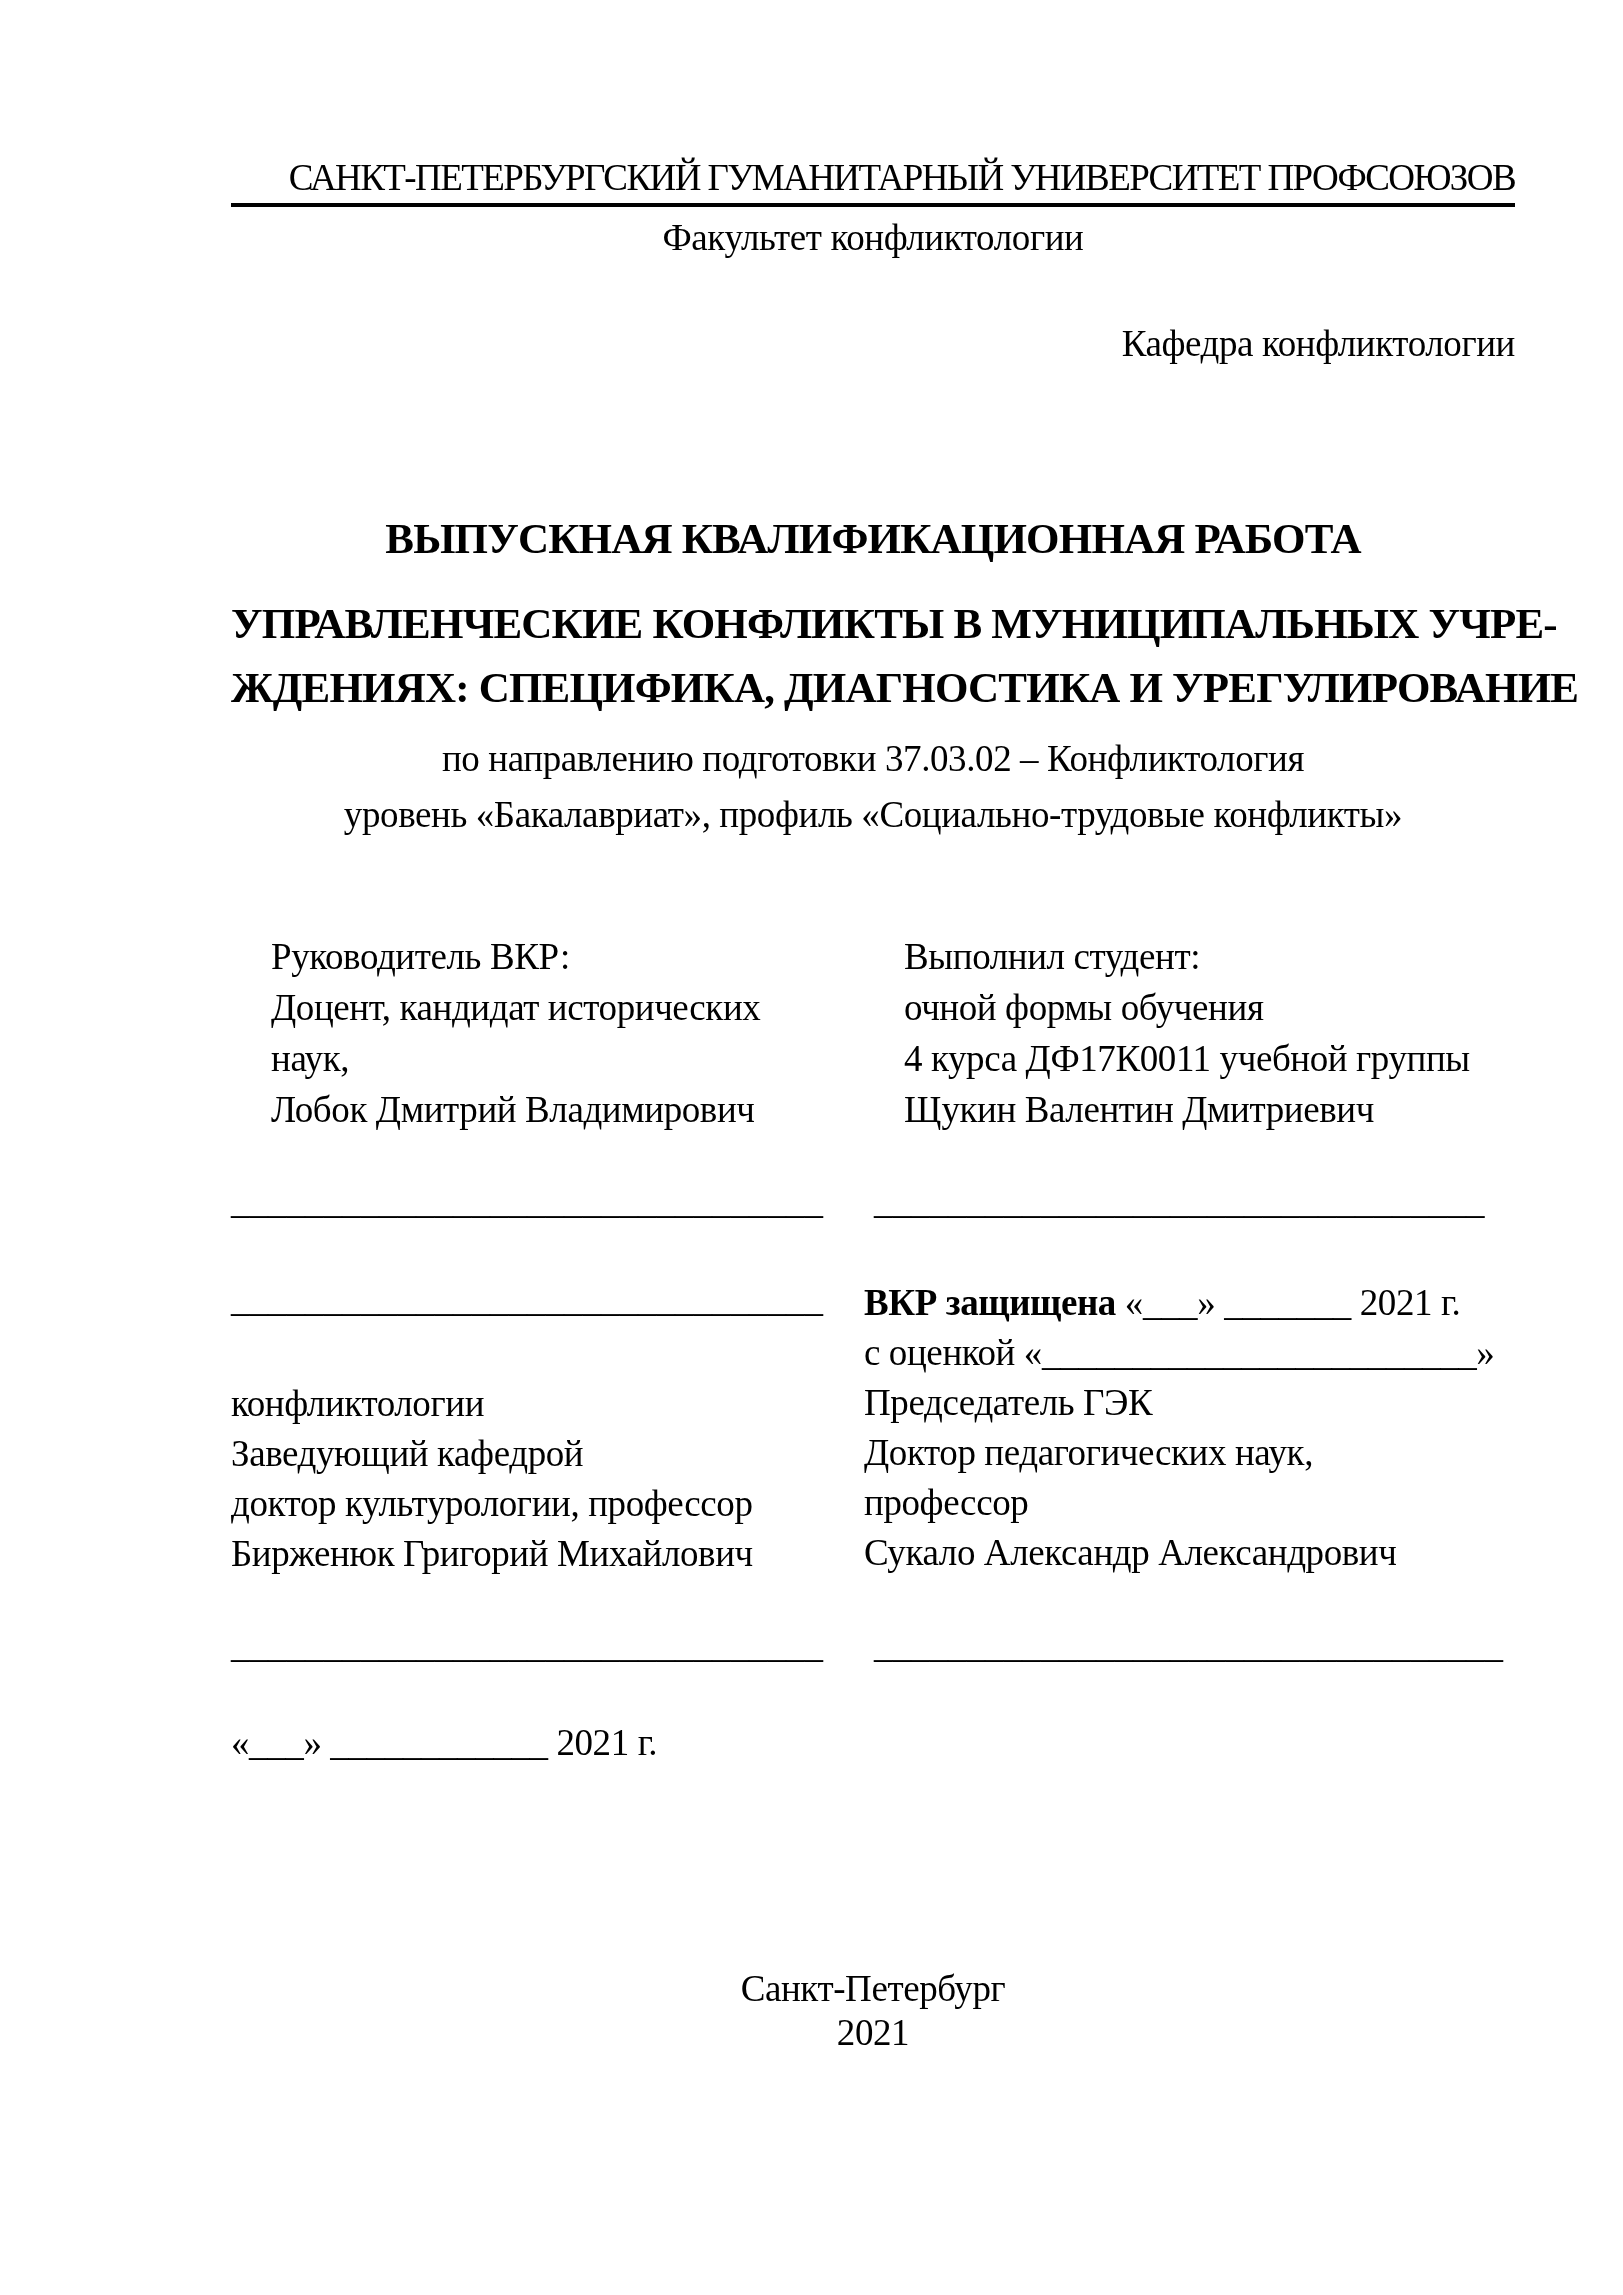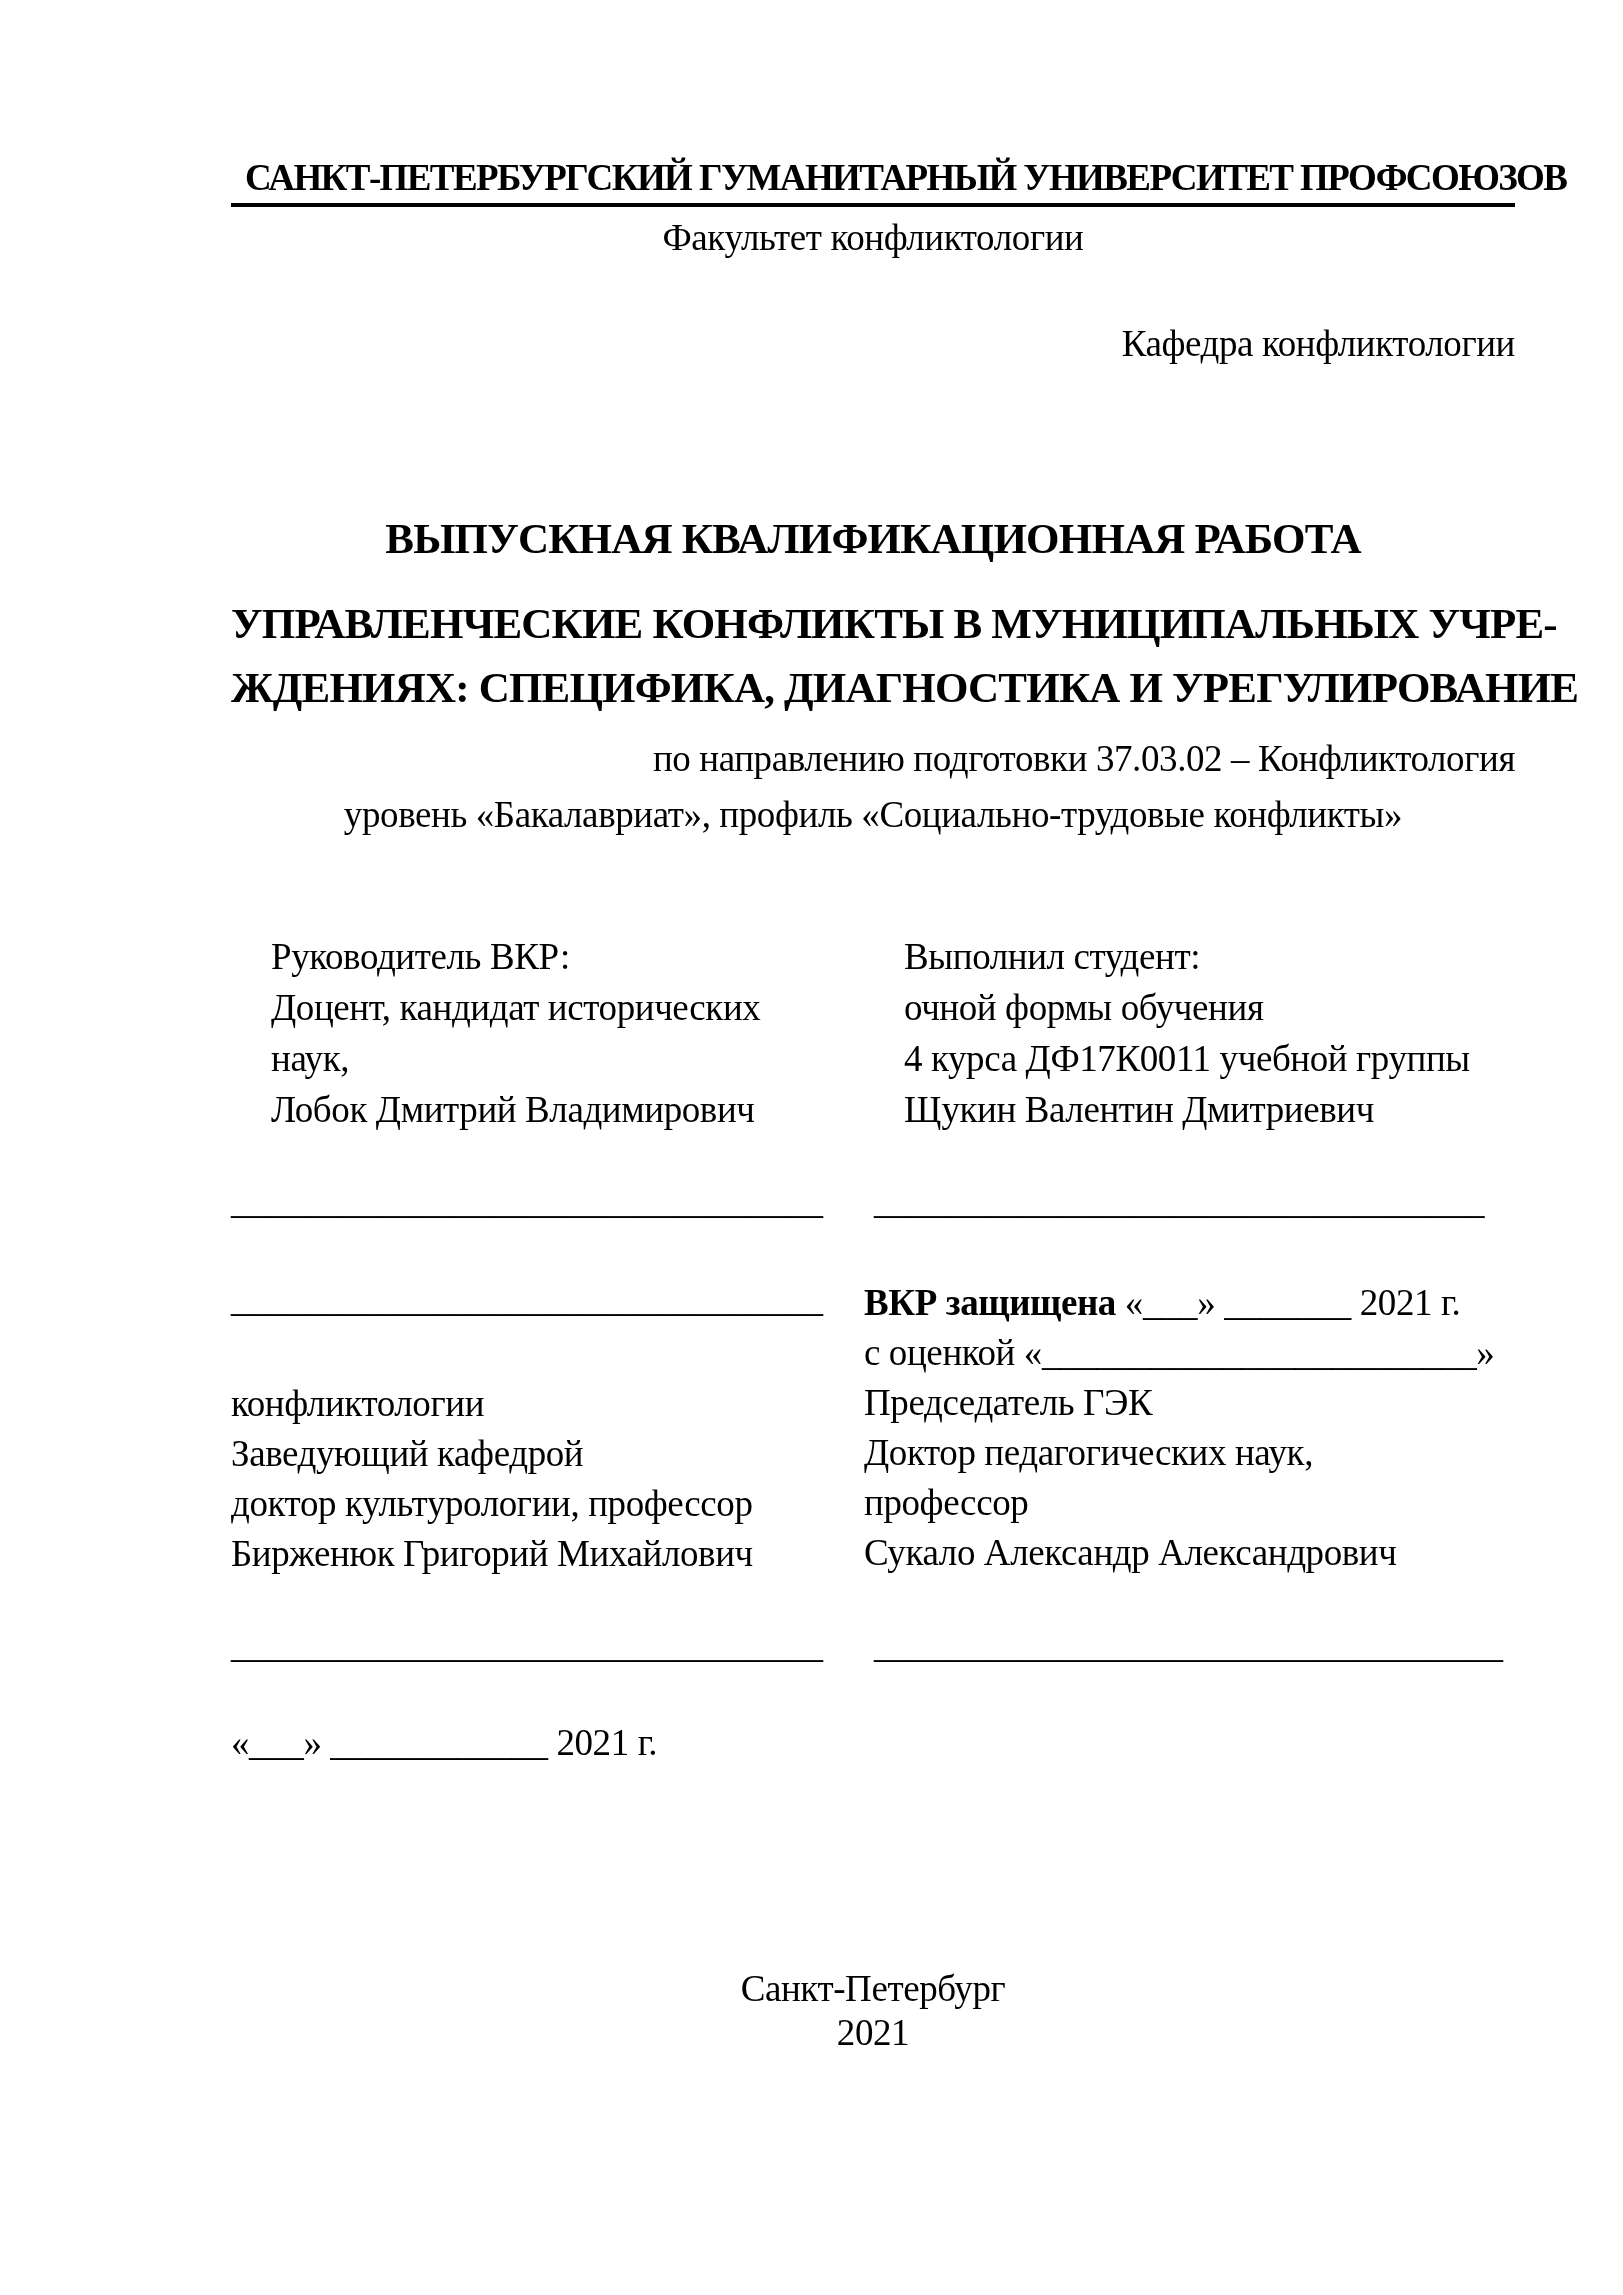--- a/index.html
+++ b/index.html
@@ -13,22 +13,22 @@
     color: #000000;
     overflow: hidden;
   }
   .abs { position: absolute; white-space: nowrap; }
   .col { left: 231px; width: 1284px; }
   .body-text { font-size: 37px; letter-spacing: -0.4px; }
   .center { text-align: center; }
   .right { text-align: right; }
   .bold { font-weight: bold; }
   .header-line {
-    font-size: 37px; font-weight: bold; letter-spacing: -1.6px;
-    line-height: 46px; text-align: left; margin-left: 14px;
+    font-size: 37px; font-weight: normal; letter-spacing: -1.6px;
+    line-height: 46px; text-align: right;
   }
   .rule {
     position: absolute; left: 231px; top: 203px;
     width: 1284px; height: 3.9px; background: #000000;
   }
   .worktype {
     font-size: 43px; font-weight: bold; letter-spacing: -0.8px;
     line-height: 47px; text-align: center;
   }
   .maintitle {
@@ -55,21 +55,21 @@
 
   <div class="abs col body-text block-56 right" style="top:322px;">Кафедра конфликтологии</div>
 
   <div class="abs col worktype" style="top:507px;margin-top:8px;">ВЫПУСКНАЯ КВАЛИФИКАЦИОННАЯ РАБОТА</div>
 
   <div class="abs col maintitle" style="top:592px;">
     <span>УПРАВЛЕНЧЕСКИЕ КОНФЛИКТЫ В МУНИЦИПАЛЬНЫХ УЧРЕ-</span>
     <span>ЖДЕНИЯХ: СПЕЦИФИКА, ДИАГНОСТИКА И УРЕГУЛИРОВАНИЕ</span>
   </div>
 
-  <div class="abs col body-text block-56 center" style="top:737px;text-align:right;">по направлению подготовки 37.03.02 – Конфликтология</div>
+  <div class="abs col body-text block-56 center" style="top:737px;">по направлению подготовки 37.03.02 – Конфликтология</div>
 
   <div class="abs col body-text block-56 center" style="top:793px;">уровень «Бакалавриат», профиль «Социально-трудовые конфликты»</div>
 
   <div class="abs body-text block-65" style="left:231px; top:931px;">
     <span class="line">Руководитель ВКР:</span>
     <span class="line">Доцент, кандидат исторических</span>
     <span class="line">наук,</span>
     <span class="line">Лобок Дмитрий Владимирович</span>
   </div>
 

